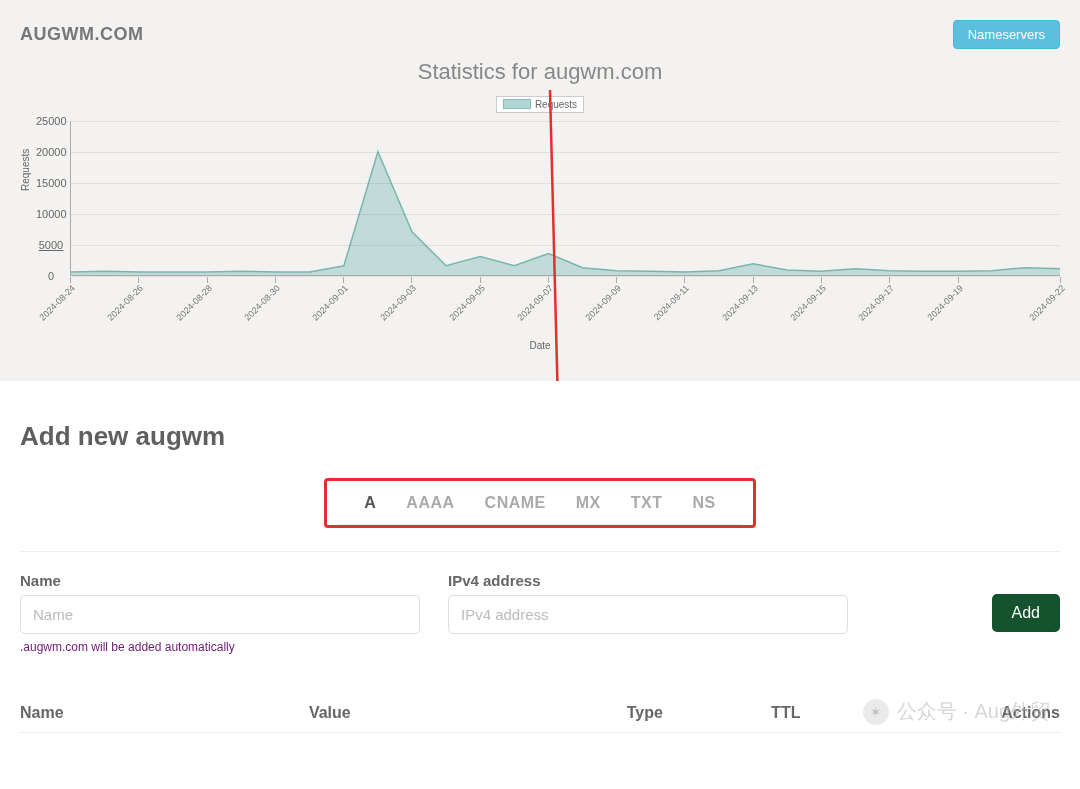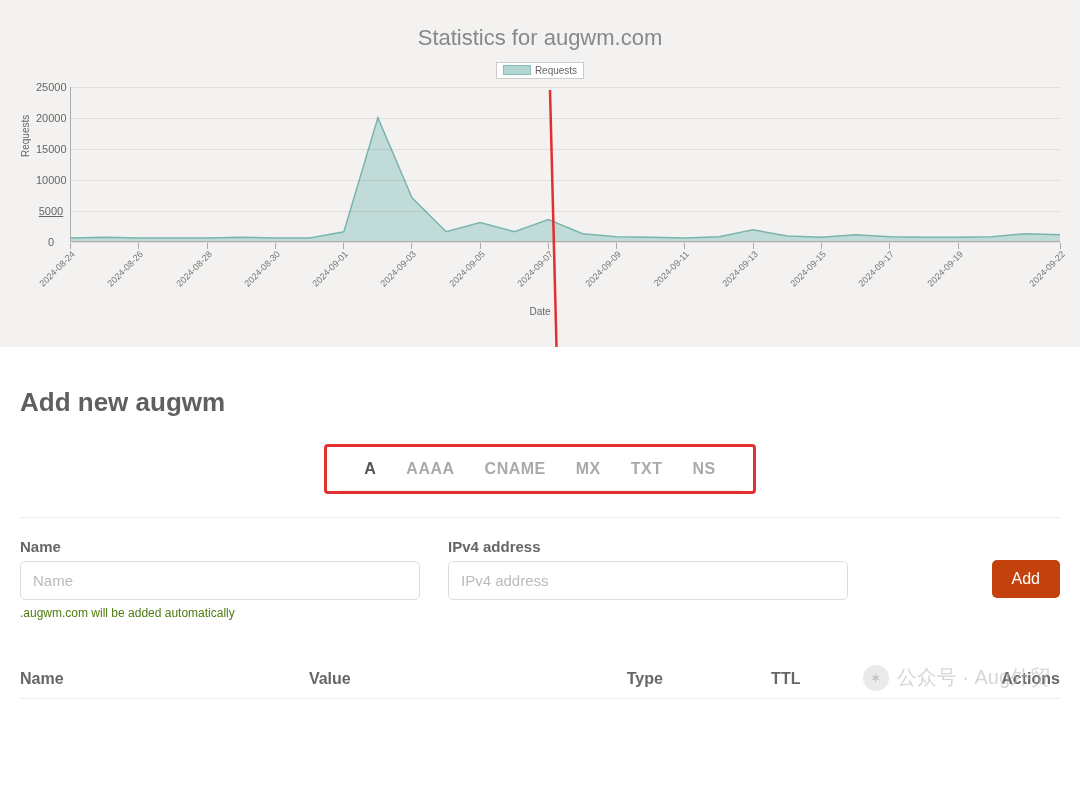--- a/index.html
+++ b/index.html
@@ -207,25 +207,25 @@
     padding: 10px 12px;
     border: 1px solid #ddd;
     border-radius: 5px;
     font-size: 15px;
     color: #555;
     background: #fff;
   }
   .text-input::placeholder { color: #bbb; }
   .hint {
     font-size: 12px;
-    color: #4d7c0f;
+    color: #701a75;
     margin-top: 6px;
   }
   .add-btn {
-    background: #c2410c;
+    background: #14532d;
     color: #fff;
     border: none;
     border-radius: 5px;
     padding: 10px 20px;
     font-size: 16px;
     cursor: pointer;
     align-self: flex-end;
     margin-top: 22px;
   }
   .records-section { margin-top: 20px; }
@@ -260,20 +260,24 @@
     display: inline-flex;
     align-items:center; justify-content:center;
     font-size:14px;
     color:#999;
   }
 </style>
 </head>
 <body>
 
 <div class="top-section">
+  <div class="top-header">
+    <div class="domain-title">AUGWM.COM</div>
+    <button class="nameservers-btn">Nameservers</button>
+  </div>
   <div class="stats-title">Statistics for augwm.com</div>
 
   <div class="legend">
     <span class="legend-item">
       <span class="legend-swatch"></span>
       <span>Requests</span>
     </span>
   </div>
 
   <div class="chart-wrap">

